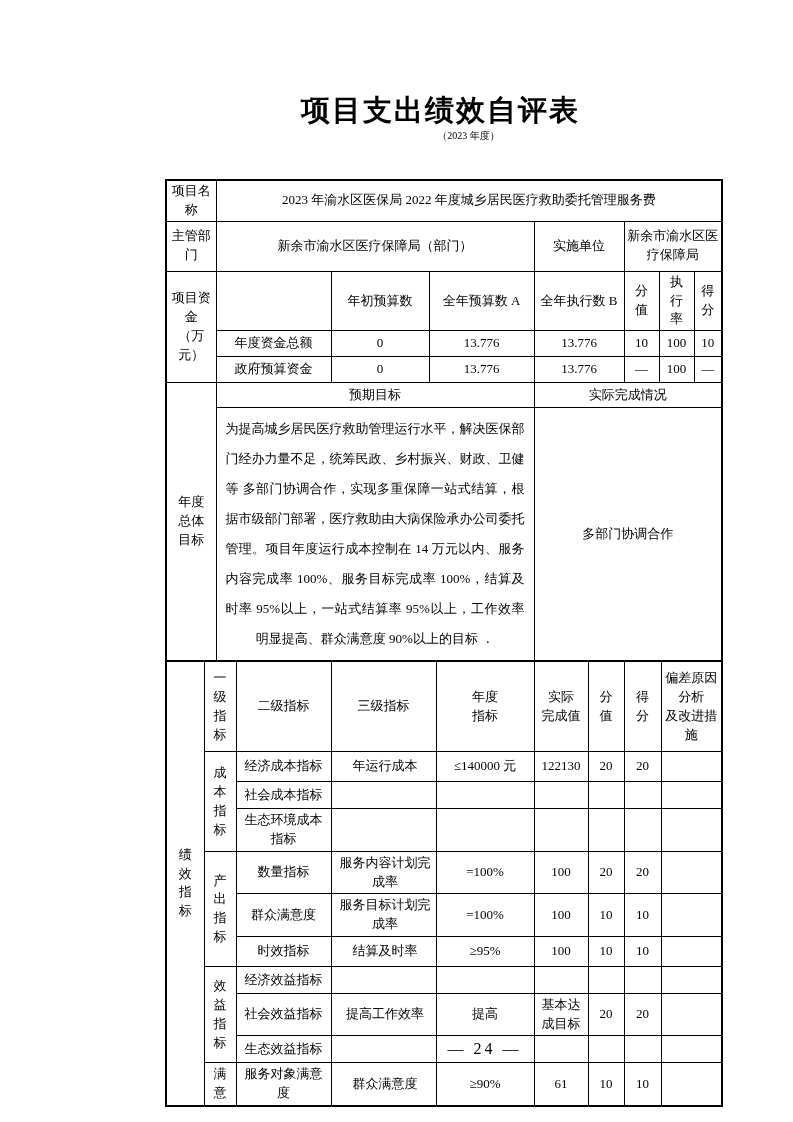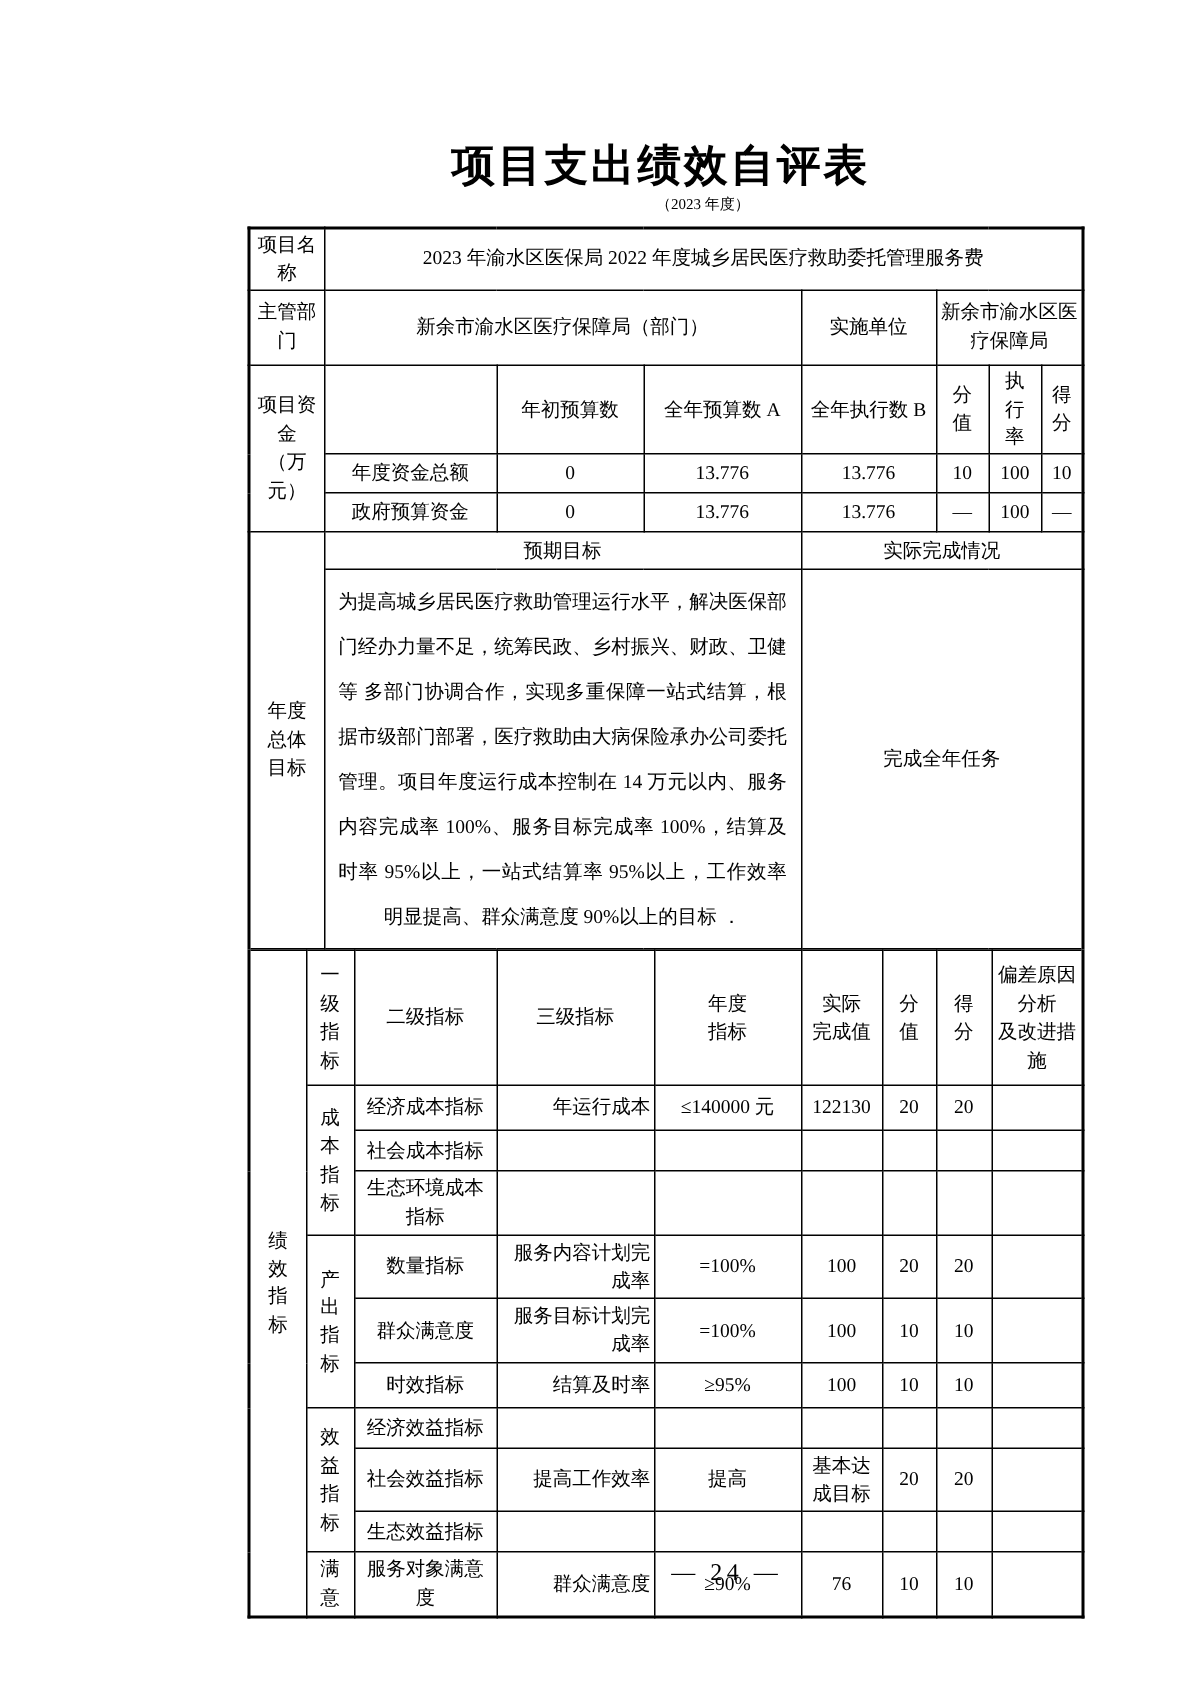--- a/index.html
+++ b/index.html
@@ -23,40 +23,40 @@
   }
   .subtitle {
     position: absolute;
     top: 129px; left: 0; width: 100%;
     text-align: center;
     font-size: 10px;
     padding-left: 28px;
   }
   .tables {
     position: absolute;
-    left: 121px; top: 151px; width: 620px;
+    left: 121px; top: 179px; width: 620px;
   }
   table {
     border-collapse: collapse;
     table-layout: fixed;
     width: 556px;
   }
   td {
     border: 1px solid #000;
     font-size: 13px;
     text-align: center;
     vertical-align: middle;
     padding: 1px 2px;
     white-space: pre-line;
     line-height: 1.45;
     overflow: hidden;
   }
   #tableA { border: 2px solid #000; border-bottom-width: 1px; }
   #tableB { border: 2px solid #000; border-top-width: 1px; }
-  .left { text-align: right; padding-left: 5px; }
+  .left { text-align: center; padding-left: 5px; }
   .para {
     text-align: justify;
     text-align-last: center;
     padding: 6px 9px;
     line-height: 30px;
   }
   .pagenum {
     position: absolute;
     top: 1040px; left: 0; width: 100%;
     text-align: center;
@@ -137,21 +137,21 @@
         </tr>
         <tr style="height:25px">
           <td rowspan="2">年度
 总体
 目标</td>
           <td colspan="3">预期目标</td>
           <td colspan="4">实际完成情况</td>
         </tr>
         <tr style="height:183px">
           <td colspan="3" class="para">为提高城乡居民医疗救助管理运行水平，解决医保部门经办力量不足，统筹民政、乡村振兴、财政、卫健等 多部门协调合作，实现多重保障一站式结算，根据市级部门部署，医疗救助由大病保险承办公司委托管理。项目年度运行成本控制在 14 万元以内、服务内容完成率 100%、服务目标完成率 100%，结算及时率 95%以上，一站式结算率 95%以上，工作效率明显提高、群众满意度 90%以上的目标 ．</td>
-          <td colspan="4">完成全年任务</td>
+          <td colspan="4">多部门协调合作</td>
         </tr>
       </tbody>
     </table>
 
     <table id="tableB">
       <colgroup>
         <col style="width:38px">
           <col style="width:32px">
           <col style="width:95px">
           <col style="width:105px">
@@ -283,21 +283,21 @@
           <td></td>
           <td></td>
         </tr>
         <tr style="height:43px">
           <td>满
 意</td>
           <td>服务对象满意
 度</td>
           <td class="left">群众满意度</td>
           <td>≥90%</td>
-          <td>76</td>
+          <td>61</td>
           <td>10</td>
           <td>10</td>
           <td></td>
         </tr>
       </tbody>
     </table>
 
   </div>
 
   <div class="pagenum">— 24 —</div>

